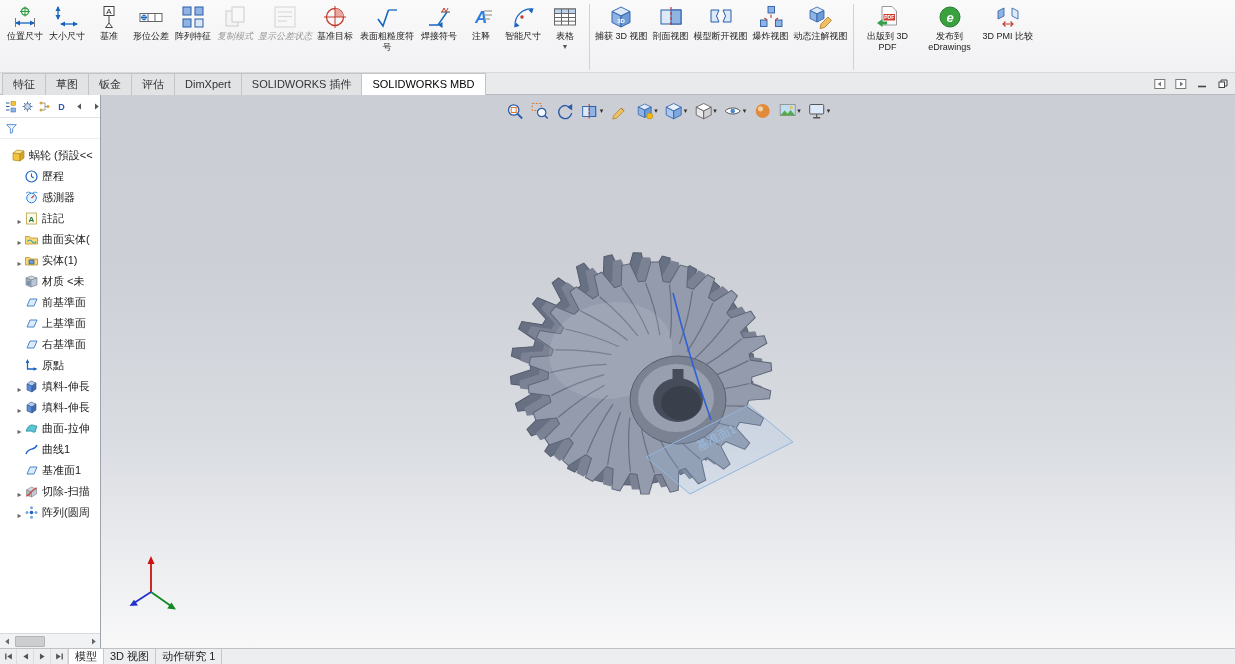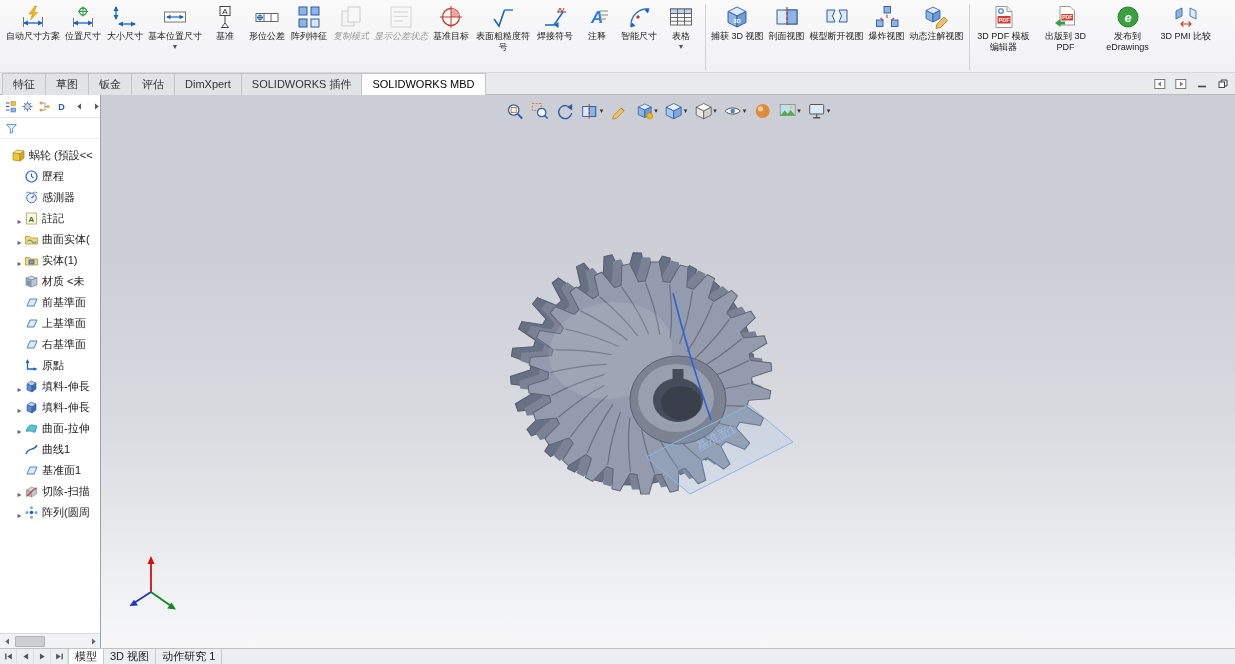--- a/index.html
+++ b/index.html
@@ -60,33 +60,20 @@
 </style>
 </head>
 <body>
 
 <div id="app">
 
   <div class="ribbon" id="ribbon">
       <div class="rbtn">
         <div class="ricon">
           <svg xmlns="http://www.w3.org/2000/svg" viewBox="0 0 26 26">
-            <line x1="4" y1="19" x2="22" y2="19" stroke="#1565c0" stroke-width="1.3"></line>
-            <polygon points="3,19 8,16.5 8,21.5" fill="#1565c0"></polygon>
-            <polygon points="23,19 18,16.5 18,21.5" fill="#1565c0"></polygon>
-            <line x1="3.5" y1="13" x2="3.5" y2="23" stroke="#777"></line>
-            <line x1="22.5" y1="13" x2="22.5" y2="23" stroke="#777"></line>
-            <polygon points="15,2 9,10 12.5,10 10.5,16 17.5,8.5 14,8.5 16.5,2" fill="#f5b90f" stroke="#b8860b" stroke-width="0.5"></polygon>
-          </svg>
-        </div>
-        <div class="rlabel">自动尺寸方案</div>
-      </div>
-      <div class="rbtn">
-        <div class="ricon">
-          <svg xmlns="http://www.w3.org/2000/svg" viewBox="0 0 26 26">
             <circle cx="13" cy="7.5" r="3.5" fill="none" stroke="#2e9e44" stroke-width="1.3"></circle>
             <line x1="13" y1="2.5" x2="13" y2="12.5" stroke="#2e9e44"></line>
             <line x1="8" y1="7.5" x2="18" y2="7.5" stroke="#2e9e44"></line>
             <line x1="4" y1="19" x2="22" y2="19" stroke="#1565c0" stroke-width="1.3"></line>
             <polygon points="3,19 8,16.5 8,21.5" fill="#1565c0"></polygon>
             <polygon points="23,19 18,16.5 18,21.5" fill="#1565c0"></polygon>
             <line x1="3.5" y1="14" x2="3.5" y2="23" stroke="#777"></line>
             <line x1="22.5" y1="14" x2="22.5" y2="23" stroke="#777"></line>
           </svg>
         </div>
@@ -101,32 +88,20 @@
             <line x1="4" y1="3" x2="4" y2="15" stroke="#1565c0" stroke-width="1.3"></line>
             <polygon points="4,2 1.5,7 6.5,7" fill="#1565c0"></polygon>
             <polygon points="4,16 1.5,11 6.5,11" fill="#1565c0"></polygon>
           </svg>
         </div>
         <div class="rlabel">大小尺寸</div>
       </div>
       <div class="rbtn">
         <div class="ricon">
           <svg xmlns="http://www.w3.org/2000/svg" viewBox="0 0 26 26">
-            <rect x="2.5" y="8" width="21" height="10" fill="#fff" stroke="#777"></rect>
-            <line x1="5" y1="13" x2="21" y2="13" stroke="#1565c0" stroke-width="1.2"></line>
-            <polygon points="4,13 8.5,10.8 8.5,15.2" fill="#1565c0"></polygon>
-            <polygon points="22,13 17.5,10.8 17.5,15.2" fill="#1565c0"></polygon>
-          </svg>
-        </div>
-        <div class="rlabel">基本位置尺寸</div>
-        <div class="drop">▼</div>
-      </div>
-      <div class="rbtn">
-        <div class="ricon">
-          <svg xmlns="http://www.w3.org/2000/svg" viewBox="0 0 26 26">
             <rect x="8" y="2.5" width="10" height="9" fill="#fff" stroke="#444"></rect>
             <text x="13" y="10" font-size="8" text-anchor="middle" fill="#222">A</text>
             <line x1="13" y1="11.5" x2="13" y2="19" stroke="#444"></line>
             <polygon points="9.5,23.5 16.5,23.5 13,19" fill="#fff" stroke="#444"></polygon>
           </svg>
         </div>
         <div class="rlabel">基准</div>
       </div>
       <div class="rbtn">
         <div class="ricon">
@@ -286,32 +261,20 @@
           <svg xmlns="http://www.w3.org/2000/svg" viewBox="0 0 26 26">
             <polygon points="9,3 16,6.5 9,10 2,6.5" fill="#dce9f8" stroke="#2a5ca8" stroke-width="0.8"></polygon>
             <polygon points="2,6.5 9,10 9,18 2,14.5" fill="#8fb4e3" stroke="#2a5ca8" stroke-width="0.8"></polygon>
             <polygon points="16,6.5 9,10 9,18 16,14.5" fill="#6d9bd6" stroke="#2a5ca8" stroke-width="0.8"></polygon>
             <path d="M13 20l7-7 3.5 3.5-7 7-4.5 1z" fill="#f2c063" stroke="#9a6b15" stroke-width="0.7"></path>
           </svg>
         </div>
         <div class="rlabel">动态注解视图</div>
       </div>
       <div class="rsep"></div>
-      <div class="rbtn">
-        <div class="ricon">
-          <svg xmlns="http://www.w3.org/2000/svg" viewBox="0 0 26 26">
-            <path d="M5 2.5h11l5 5V23.5H5z" fill="#fff" stroke="#999"></path>
-            <path d="M16 2.5v5h5" fill="#eee" stroke="#999"></path>
-            <rect x="6.5" y="12" width="13" height="7.5" fill="#d23b2e"></rect>
-            <text x="13" y="17.8" font-size="5.5" text-anchor="middle" fill="#fff" font-weight="bold">PDF</text>
-            <circle cx="10" cy="7" r="2.3" fill="none" stroke="#2a7de1" stroke-width="1.1"></circle>
-          </svg>
-        </div>
-        <div class="rlabel">3D PDF 模板编辑器</div>
-      </div>
       <div class="rbtn">
         <div class="ricon">
           <svg xmlns="http://www.w3.org/2000/svg" viewBox="0 0 26 26">
             <path d="M7 2.5h10l4.5 4.5V21H7z" fill="#fff" stroke="#999"></path>
             <rect x="8.5" y="10" width="11.5" height="6.5" fill="#d23b2e"></rect>
             <text x="14.2" y="15.2" font-size="5" text-anchor="middle" fill="#fff" font-weight="bold">PDF</text>
             <path d="M2 19l5.5-4v2.5H12v3H7.5V23z" fill="#34a04a"></path>
           </svg>
         </div>
         <div class="rlabel">出版到 3D PDF</div>

